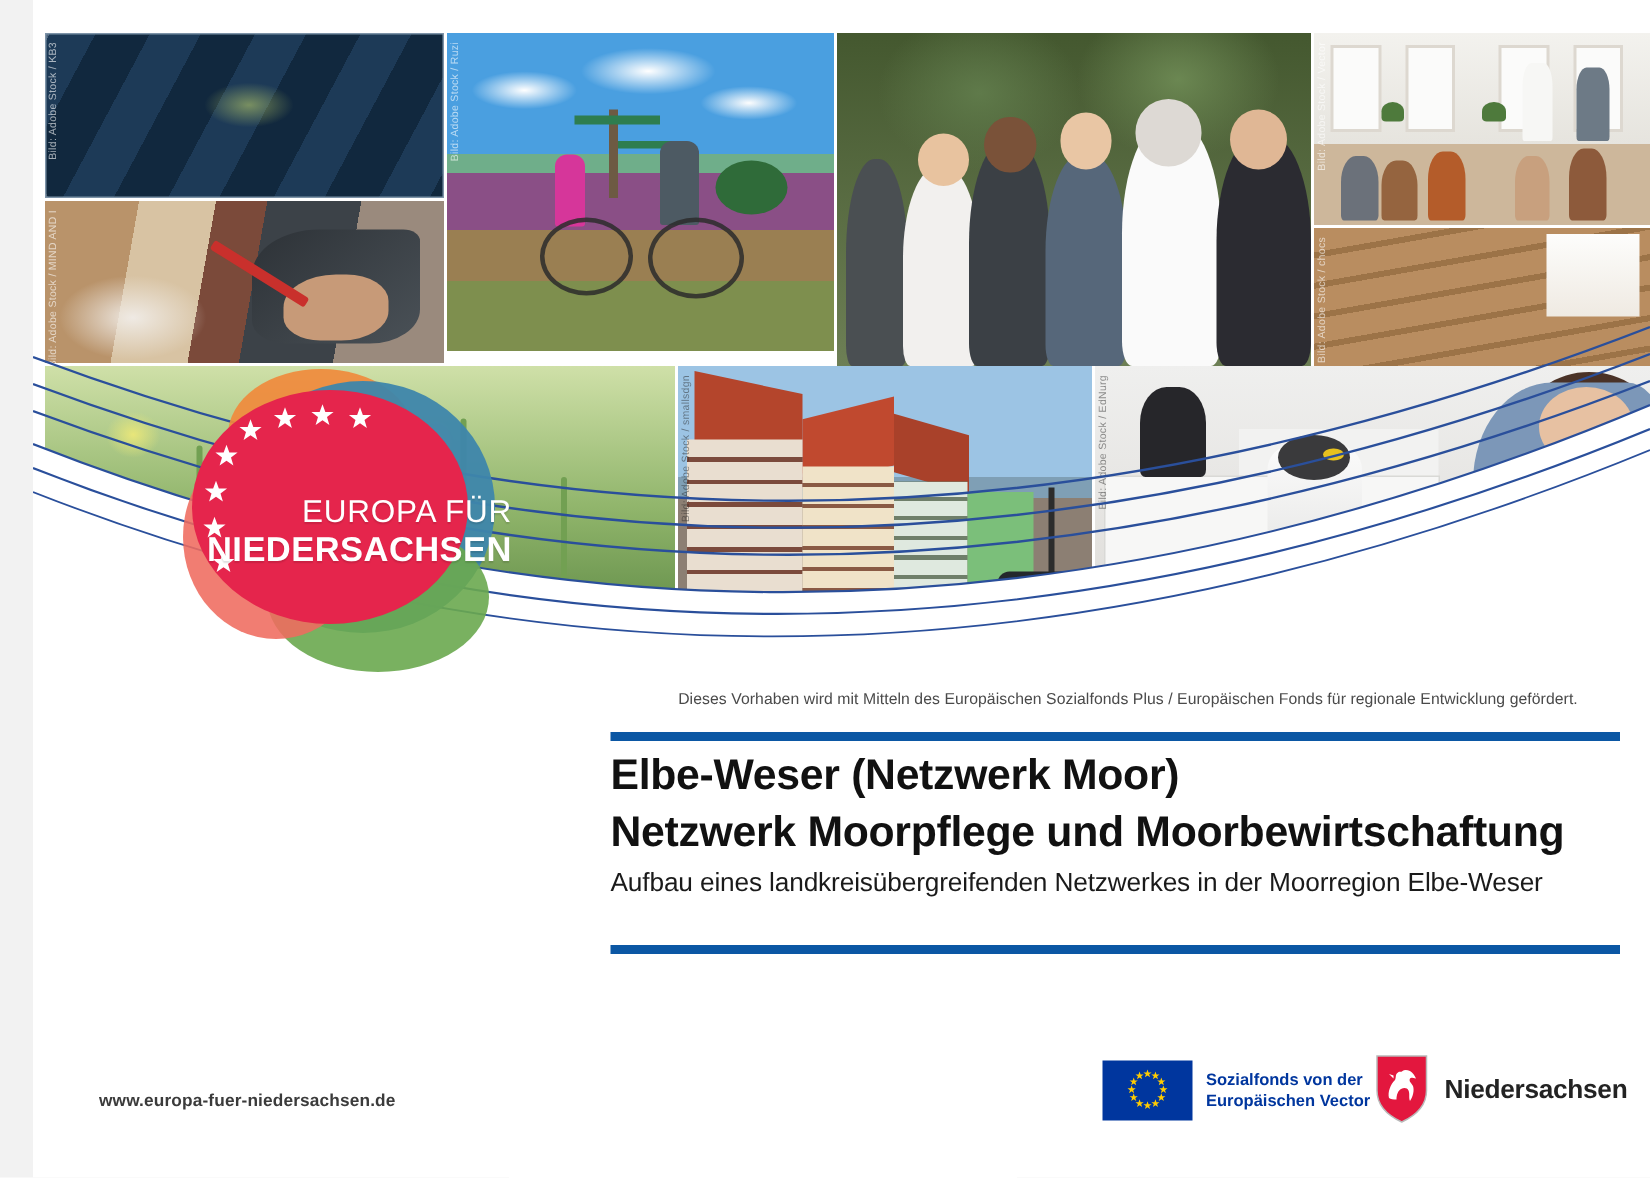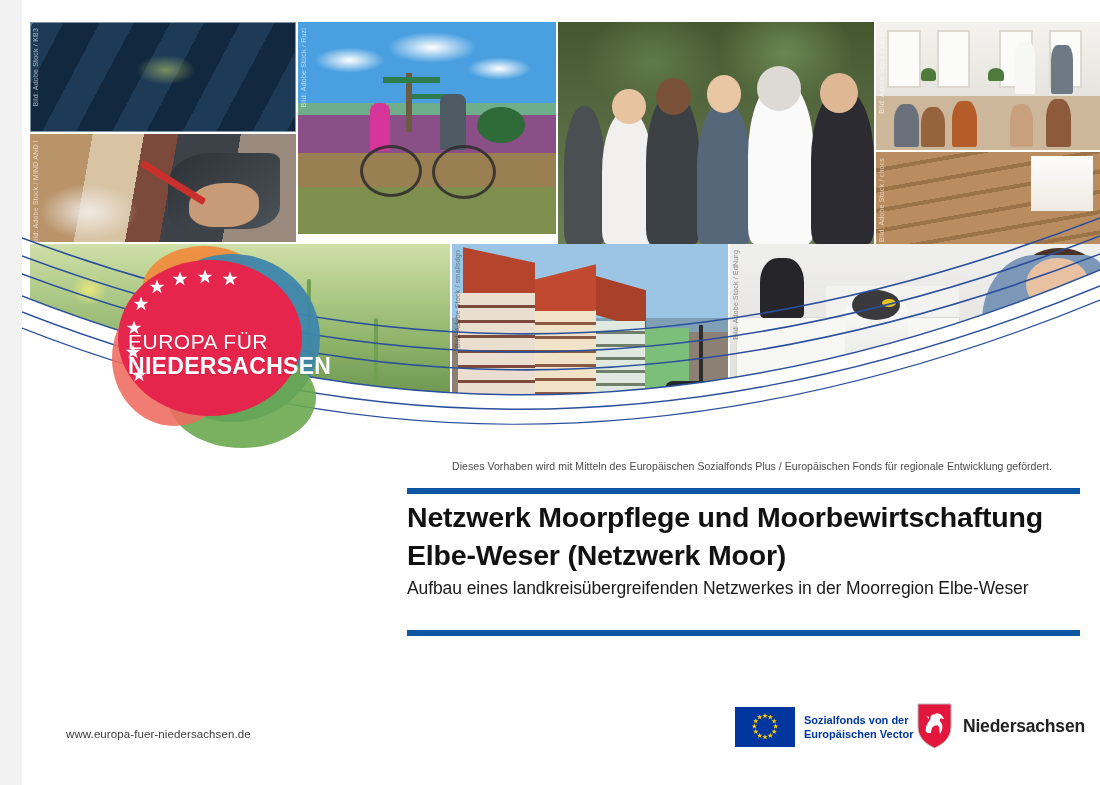--- a/index.html
+++ b/index.html
@@ -139,21 +139,21 @@
   #ph-robot .boteye{position:absolute;left:41%;top:31%;width:4%;height:5%;background:#e6c11f;border-radius:50%;}
   #ph-robot .woman{position:absolute;right:-2%;top:6%;width:34%;height:90%;background:#7c97b8;border-radius:42% 18% 10% 30%;}
   #ph-robot .wface{position:absolute;right:3%;top:8%;width:17%;height:30%;background:#e7c1a2;border-radius:50%;}
   #ph-robot .whair{position:absolute;right:0%;top:2%;width:22%;height:34%;background:#4a3227;border-radius:50% 50% 30% 30%;}
   #ph-robot .guy{position:absolute;left:8%;top:8%;width:12%;height:34%;background:#26262a;border-radius:40% 40% 8% 8%;}
 
   
   .swoosh{position:absolute;left:0;top:200px;width:1078px;height:250px;pointer-events:none;}
 
   
-  .logo{position:absolute;left:70px;top:238px;width:250px;height:210px;}
+  .logo{position:absolute;left:80px;top:238px;width:250px;height:210px;text-align:right;}
   .logo .txt{
     position:absolute;left:36px;top:92px;color:#fff;line-height:1.12;
     text-shadow:0 1px 1px rgba(0,0,0,.12);
   }
   .logo .l1{font-size:21px;letter-spacing:.5px;font-weight:400;}
   .logo .l2{font-size:23px;letter-spacing:.3px;font-weight:700;}
 
   
   .funding-note{
     position:absolute;left:385px;top:460px;width:690px;
@@ -168,21 +168,21 @@
     letter-spacing:-.2px;
   }
   .subtitle{
     position:absolute;left:385px;top:578px;width:700px;
     font-size:17.5px;color:#1a1a1a;font-weight:400;letter-spacing:-.1px;
   }
 
   
   .url{
     position:absolute;left:44px;top:728px;
-    font-size:11.5px;font-weight:400;color:#3b3b3b;letter-spacing:.1px;
+    font-size:11.5px;font-weight:700;color:#3b3b3b;letter-spacing:.1px;
   }
   .eu-logo{position:absolute;left:713px;top:707px;display:flex;align-items:center;gap:9px;}
   .eu-flag{width:60px;height:40px;background:#00369e;position:relative;flex:none;}
   .eu-text{font-size:11px;font-weight:700;color:#00369e;line-height:1.28;white-space:nowrap;}
   .nds-logo{position:absolute;left:895px;top:703px;display:flex;align-items:center;gap:11px;}
   .nds-shield{width:35px;height:46px;flex:none;}
   .nds-text{font-size:17.5px;font-weight:700;color:#232323;letter-spacing:-.2px;white-space:nowrap;}
 </style>
 </head>
 <body>
@@ -318,22 +318,22 @@
       <div class="l1">EUROPA FÜR</div>
       <div class="l2">NIEDERSACHSEN</div>
     </div>
   </div>
 
   <div class="funding-note">Dieses Vorhaben wird mit Mitteln des Europäischen Sozialfonds Plus / Europäischen Fonds für regionale Entwicklung gefördert.</div>
 
   <div class="rule" id="rule-top"></div>
 
   <div class="title">
+    <div>Elbe-Weser (Netzwerk Moor)</div>
     <div>Netzwerk Moorpflege und Moorbewirtschaftung</div>
-    <div>Elbe-Weser (Netzwerk Moor)</div>
   </div>
 
   <div class="subtitle">Aufbau eines landkreisübergreifenden Netzwerkes in der Moorregion Elbe-Weser</div>
 
   <div class="rule" id="rule-bottom"></div>
 
   <div class="url">www.europa-fuer-niedersachsen.de</div>
 
   <div class="eu-logo">
     <div class="eu-flag">

